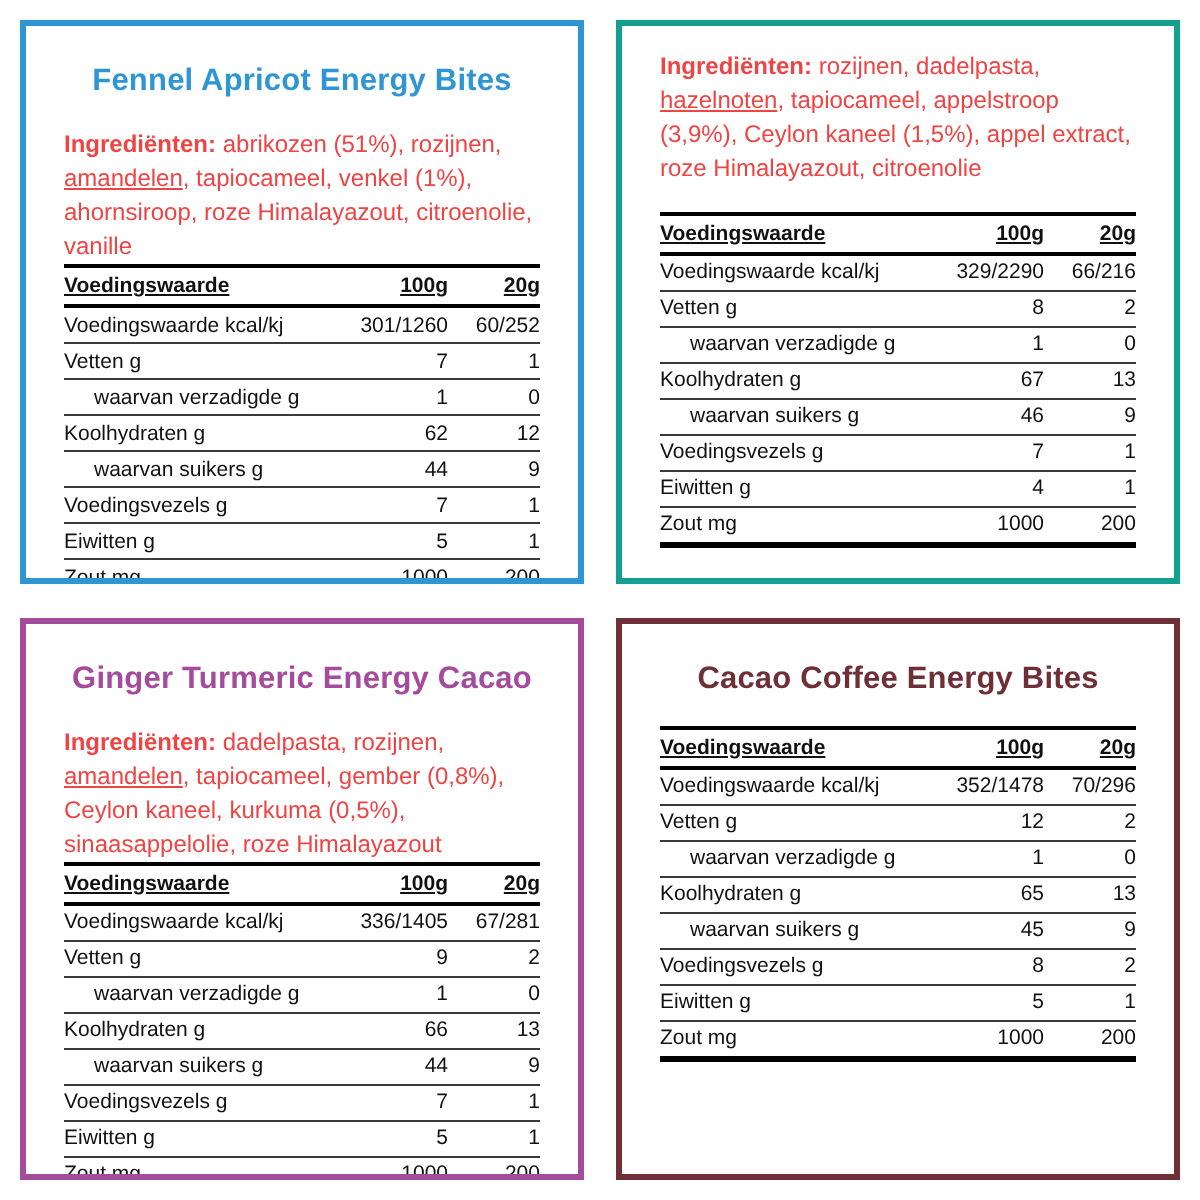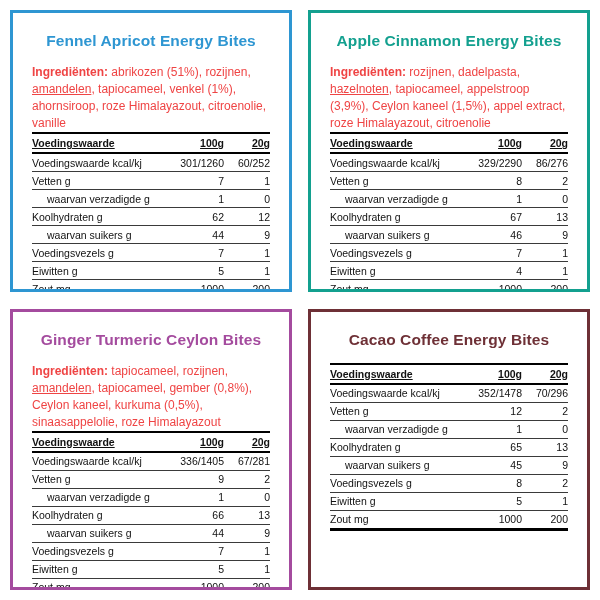--- a/index.html
+++ b/index.html
@@ -123,35 +123,34 @@
           </tr>
           <tr>
             <td class="lbl">Zout mg</td>
             <td class="val v100">1000</td>
             <td class="val v20">200</td>
           </tr>
         </tbody>
     </table>
   </div>
     <div class="card" style="--accent: #13A08F;">
-    <div class="card-title">Apple Cinnamon Energy Bites</div>
     <p class="ingredients"><strong class="ing-label">Ingrediënten:</strong><span> <span>rozijnen, dadelpasta, </span><span class="allergen">hazelnoten</span><span>, tapiocameel, appelstroop (3,9%), Ceylon kaneel (1,5%), appel extract, roze Himalayazout, citroenolie</span></span></p>
     <table class="nutrition">
       <thead>
         <tr>
           <th class="lbl">Voedingswaarde</th>
           <th class="val v100">100g</th>
           <th class="val v20">20g</th>
         </tr>
       </thead>
       <tbody>
           <tr>
             <td class="lbl">Voedingswaarde kcal/kj</td>
             <td class="val v100">329/2290</td>
-            <td class="val v20">86/276</td>
+            <td class="val v20">66/216</td>
           </tr>
           <tr>
             <td class="lbl">Vetten g</td>
             <td class="val v100">8</td>
             <td class="val v20">2</td>
           </tr>
           <tr>
             <td class="lbl indent">waarvan verzadigde g</td>
             <td class="val v100">1</td>
             <td class="val v20">0</td>
@@ -178,22 +177,22 @@
           </tr>
           <tr>
             <td class="lbl">Zout mg</td>
             <td class="val v100">1000</td>
             <td class="val v20">200</td>
           </tr>
         </tbody>
     </table>
   </div>
     <div class="card" style="--accent: #A44B9E;">
-    <div class="card-title">Ginger Turmeric Ceylon Bites</div>
-    <p class="ingredients"><strong class="ing-label">Ingrediënten:</strong><span> <span>tapiocameel, rozijnen, </span><span class="allergen">amandelen</span><span>, tapiocameel, gember (0,8%), Ceylon kaneel, kurkuma (0,5%), sinaasappelolie, roze Himalayazout</span></span></p>
+    <div class="card-title">Ginger Turmeric Energy Cacao</div>
+    <p class="ingredients"><strong class="ing-label">Ingrediënten:</strong><span> <span>dadelpasta, rozijnen, </span><span class="allergen">amandelen</span><span>, tapiocameel, gember (0,8%), Ceylon kaneel, kurkuma (0,5%), sinaasappelolie, roze Himalayazout</span></span></p>
     <table class="nutrition">
       <thead>
         <tr>
           <th class="lbl">Voedingswaarde</th>
           <th class="val v100">100g</th>
           <th class="val v20">20g</th>
         </tr>
       </thead>
       <tbody>
           <tr>

